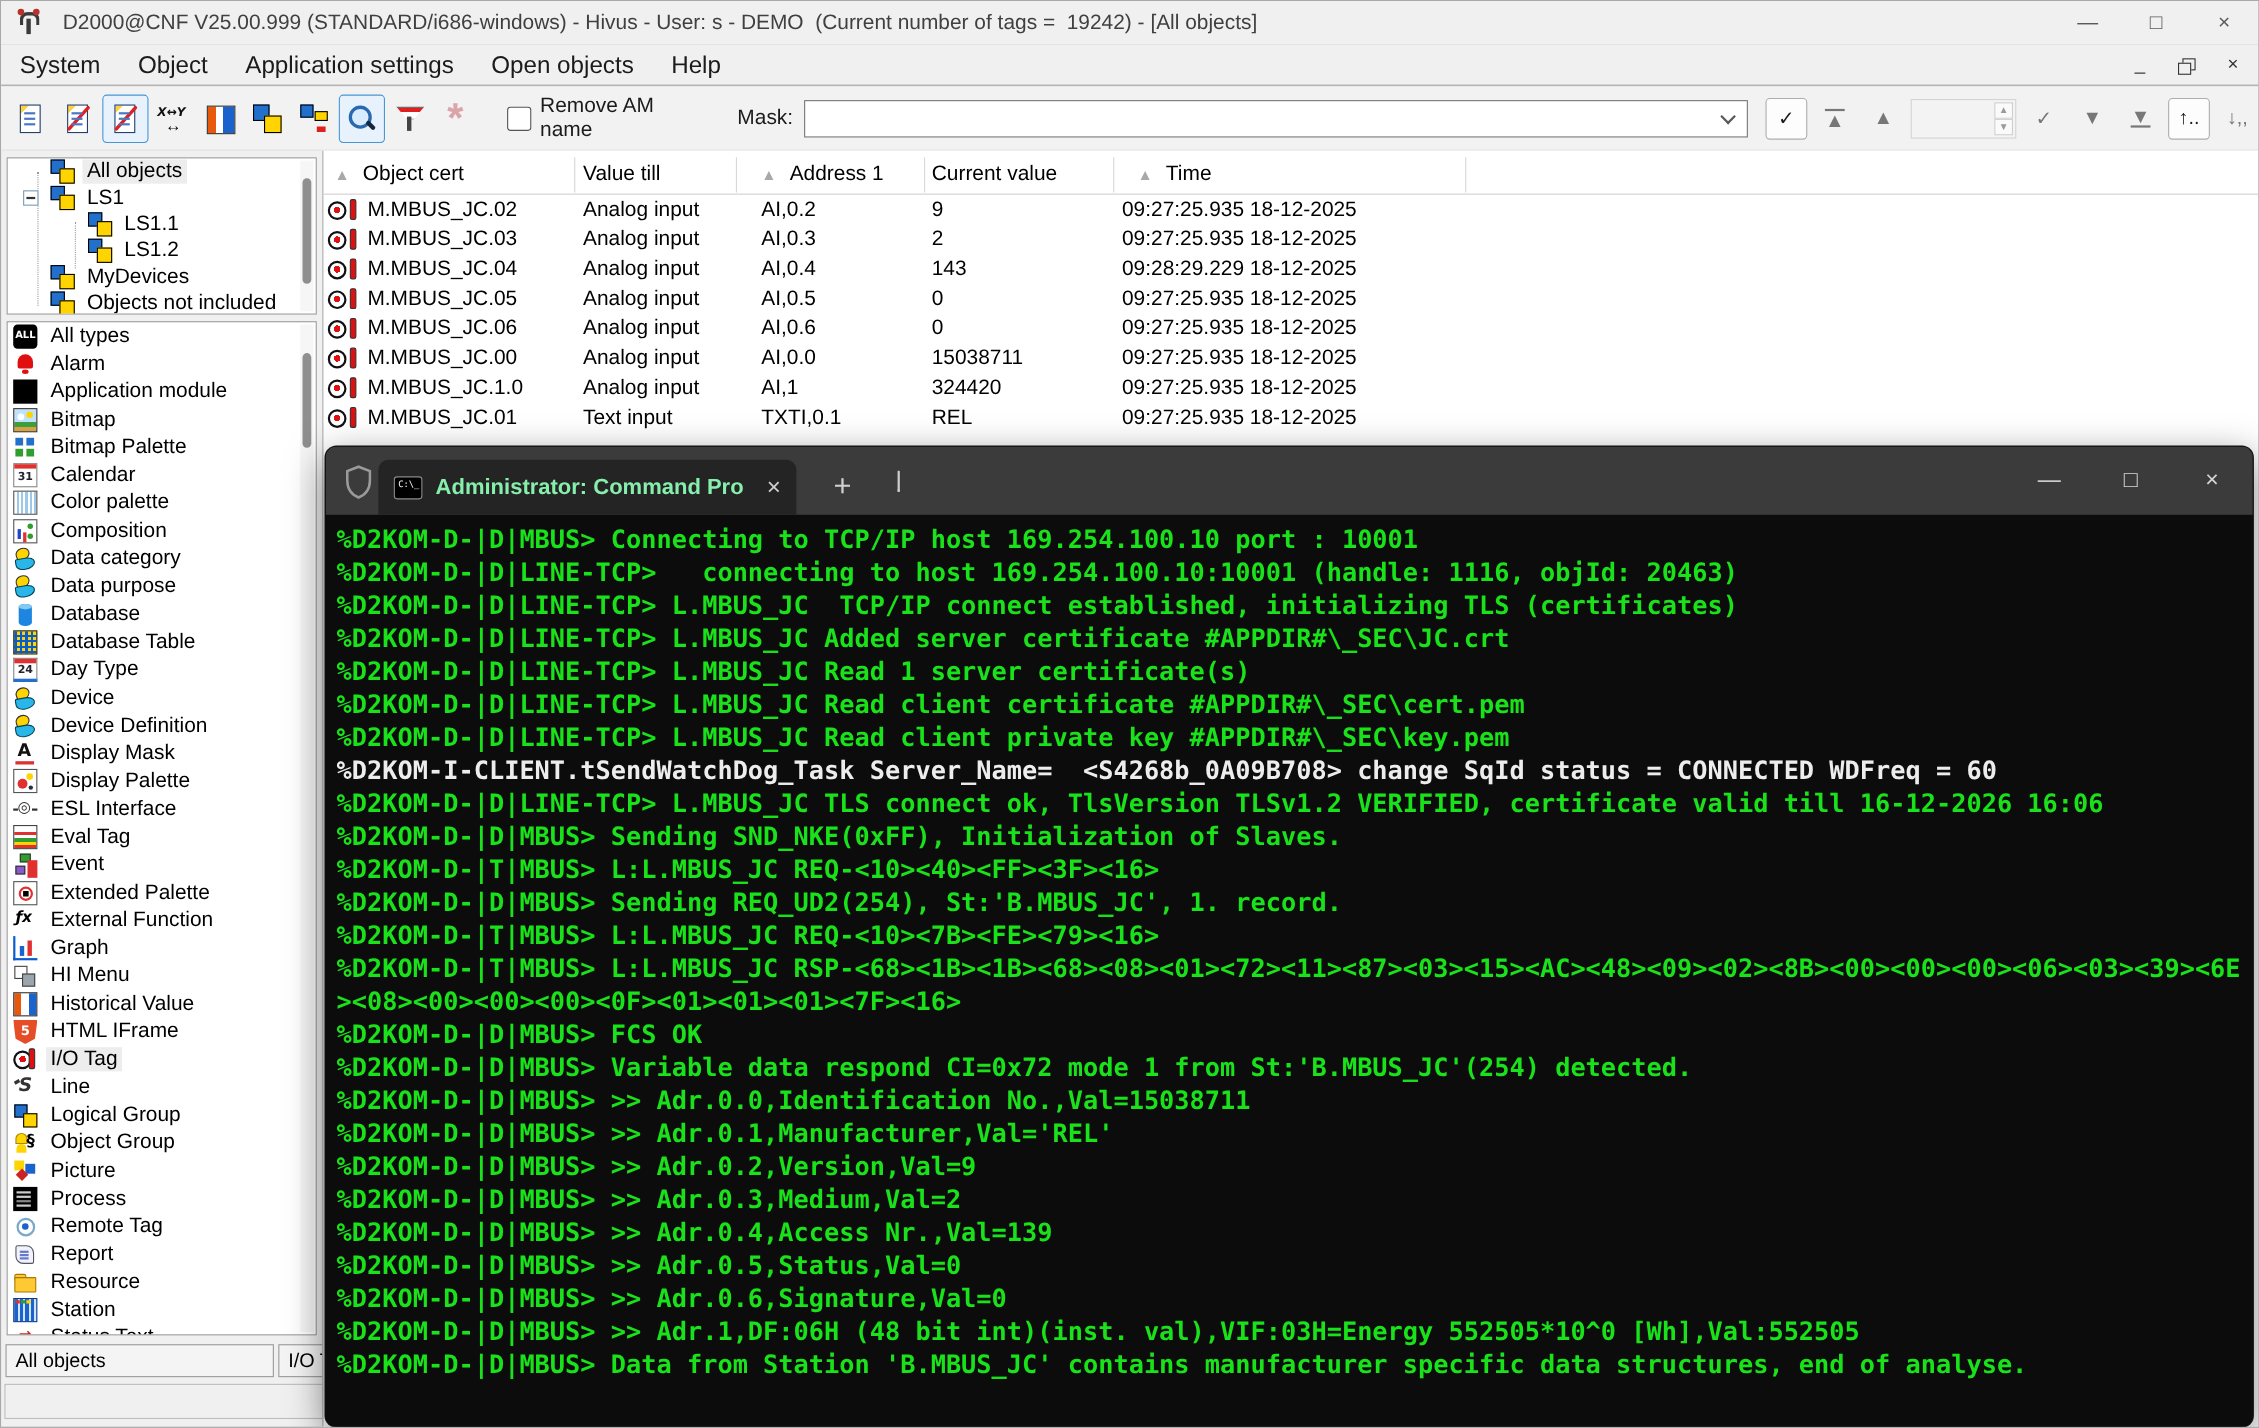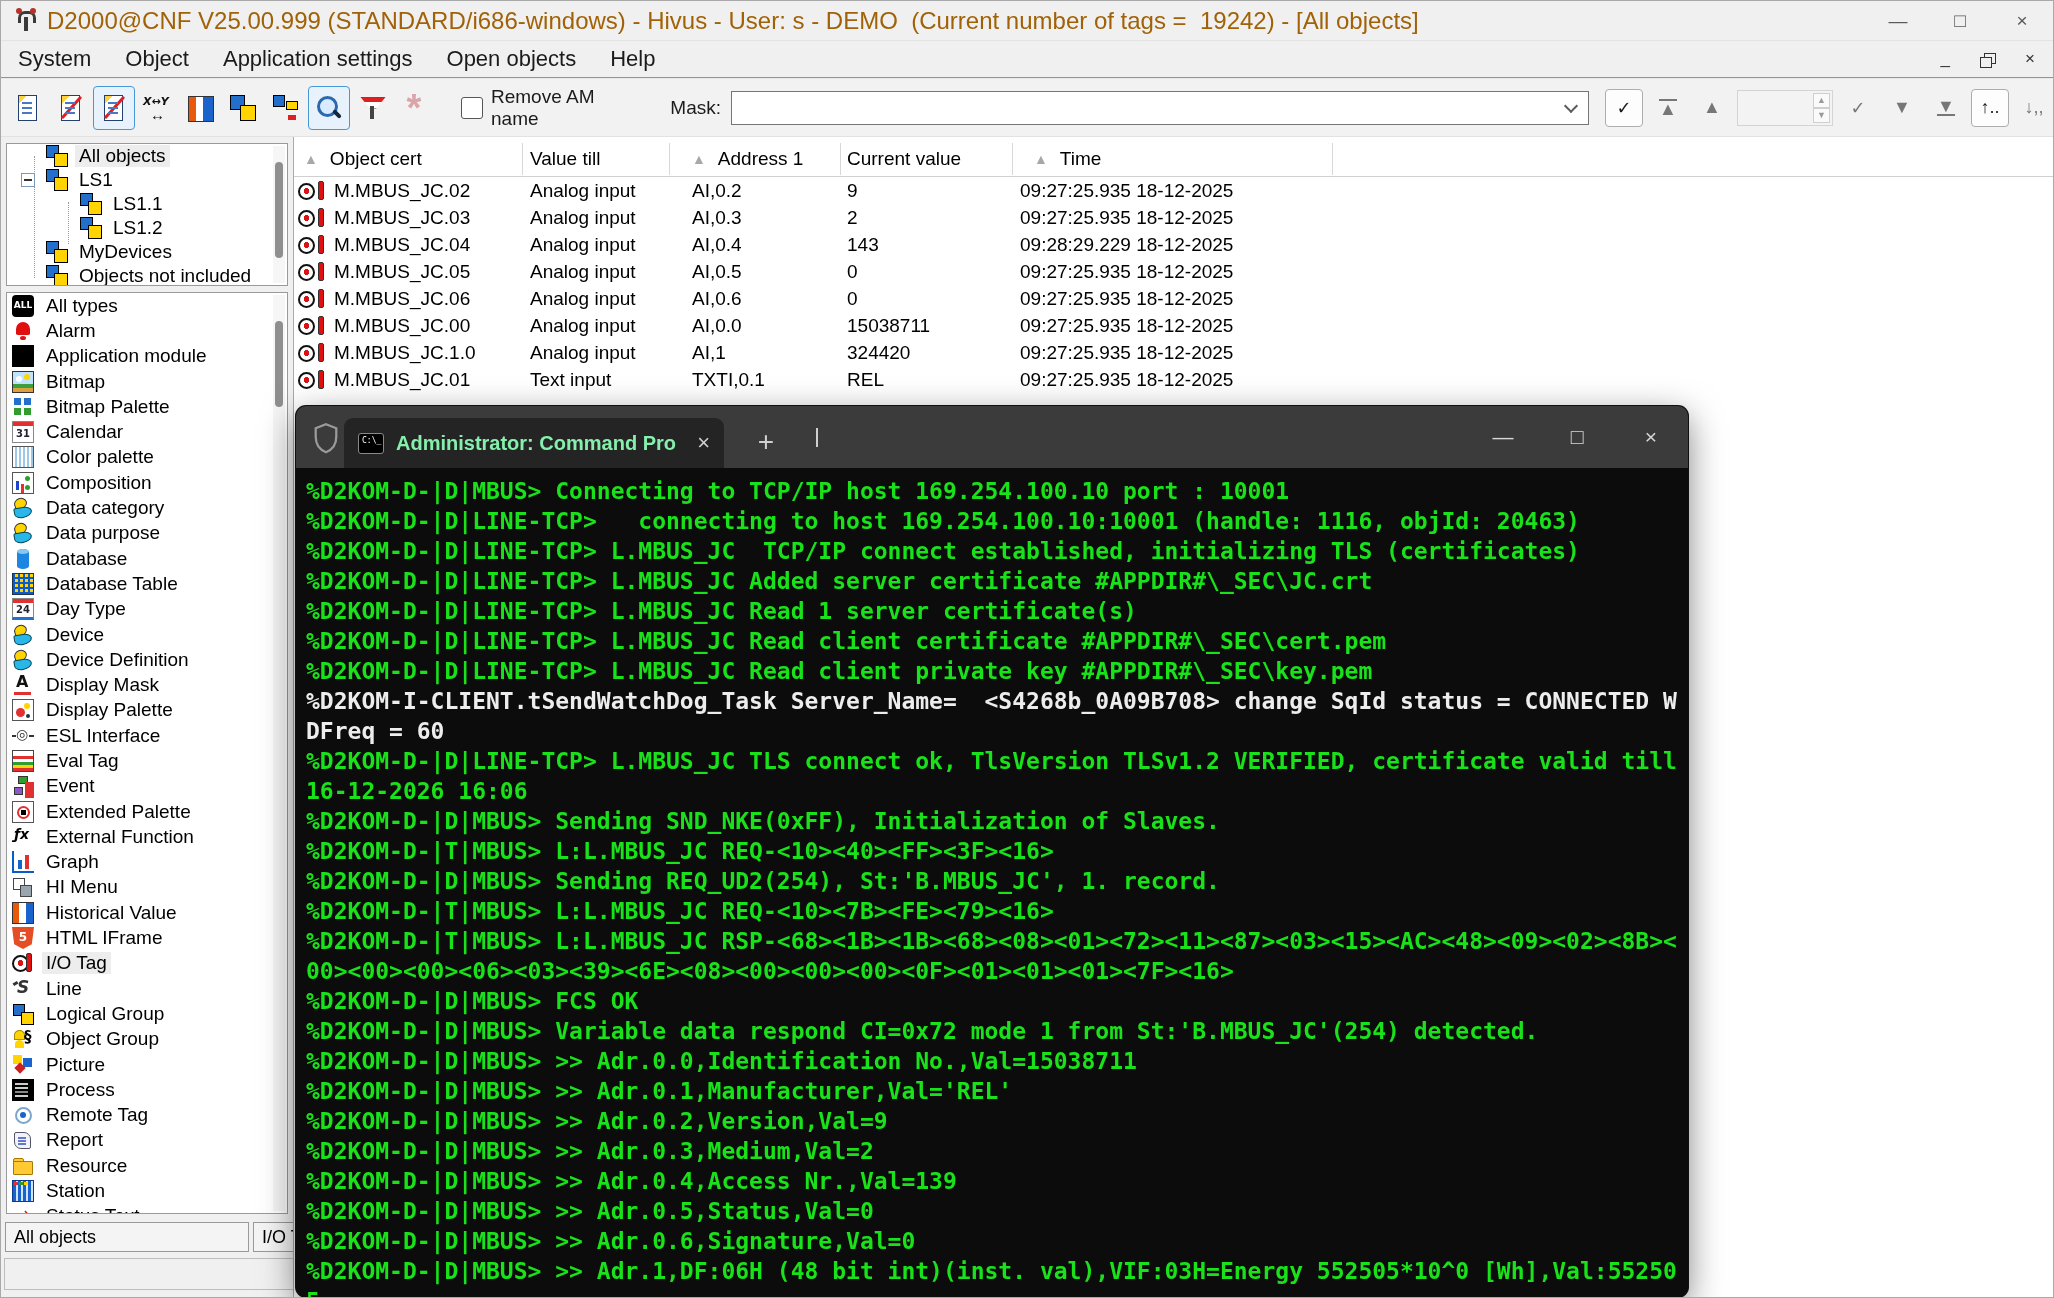--- a/index.html
+++ b/index.html
@@ -9,21 +9,21 @@
 
   
   .titlebar{position:absolute;left:0;top:0;width:100%;height:40px;background:#f0f0f0;
     display:flex;align-items:center;border-bottom:1px solid #e3e3e3;}
   .applogo{position:relative;width:22px;height:28px;margin-left:14px;flex:0 0 22px;}
   .applogo:before{content:"";position:absolute;left:3px;top:4px;width:12px;height:9px;
     border:3px solid #3a3a3a;border-bottom:none;border-radius:7px 7px 0 0;}
   .applogo:after{content:"";position:absolute;left:9px;top:10px;width:4px;height:14px;background:#3a3a3a;}
   .applogo b{position:absolute;width:6px;height:6px;background:#b8322c;border-radius:50%;top:1px;}
   .applogo b.l{left:1px}.applogo b.r{right:1px}
-  .title-text{margin-left:10px;font-size:24px;color:#a16207;white-space:pre;}
+  .title-text{margin-left:20px;font-size:19px;color:#404040;white-space:pre;}
   .wctrls{margin-left:auto;display:flex;height:40px;}
   .wbtn{width:62px;height:40px;display:flex;align-items:center;justify-content:center;
     color:#5a5a5a;font-size:19px;}
 
   
   .menubar{position:absolute;left:0;top:40px;width:100%;height:38px;background:#f0f0f0;
     display:flex;align-items:center;border-bottom:2px groove #e8e8e8;}
   .mitem{padding:0 17px;font-size:22px;color:#1b1b1b;}
   .mdictrls{margin-left:auto;display:flex;align-items:center;gap:30px;margin-right:18px;}
   .mdib{color:#333;font-size:17px;display:flex;align-items:center;justify-content:center;}
@@ -198,21 +198,21 @@
   .hcell{position:absolute;top:0;height:36px;display:flex;align-items:center;font-size:19px;color:#000;}
   .tri{color:#a8a8a8;font-size:14px;margin-right:12px;}
   .hsep{position:absolute;top:2px;height:32px;width:1px;background:#d8d8d8;}
   .trows{position:absolute;left:0;top:40px;right:0;}
   .row{position:relative;height:27px;}
   .row span{position:absolute;top:50%;transform:translateY(-50%);font-size:19px;color:#000;white-space:nowrap;}
   .cn{left:40px}.ct{left:236px}.ca{left:398px}.cv{left:553px}.cm{left:726px}
   .rowic{position:absolute;left:4px;top:2px;width:28px;height:22px;}
 
   
-  .term{position:absolute;left:295px;top:405px;width:1392px;height:891px;background:#0c0c0c;
+  .term{position:absolute;left:295px;top:405px;width:1752px;height:891px;background:#0c0c0c;
     border-radius:10px;overflow:hidden;box-shadow:0 0 0 1px #101010,0 10px 34px rgba(0,0,0,.5);}
   .term-bar{position:relative;height:62px;background:#3b3b3b;}
   .shield{position:absolute;left:16px;top:16px;}
   .tab{position:absolute;left:48px;bottom:0;width:380px;height:50px;background:#242424;
     border-radius:9px 9px 0 0;display:flex;align-items:center;padding:0 14px;}
   .cmdic{width:26px;height:21px;background:#000;border:1px solid #8a8a8a;border-radius:3px;color:#fff;
     font-size:8px;font-family:"DejaVu Sans Mono",monospace;padding:2px 3px;flex:0 0 26px;}
   .tabtitle{margin-left:12px;font-size:20px;font-weight:bold;color:#86efac;white-space:nowrap;}
   .tabclose{margin-left:auto;color:#cfcfcf;font-size:22px;}
   .newtab{position:absolute;left:452px;bottom:10px;color:#d0d0d0;font-size:28px;width:36px;text-align:center;}

